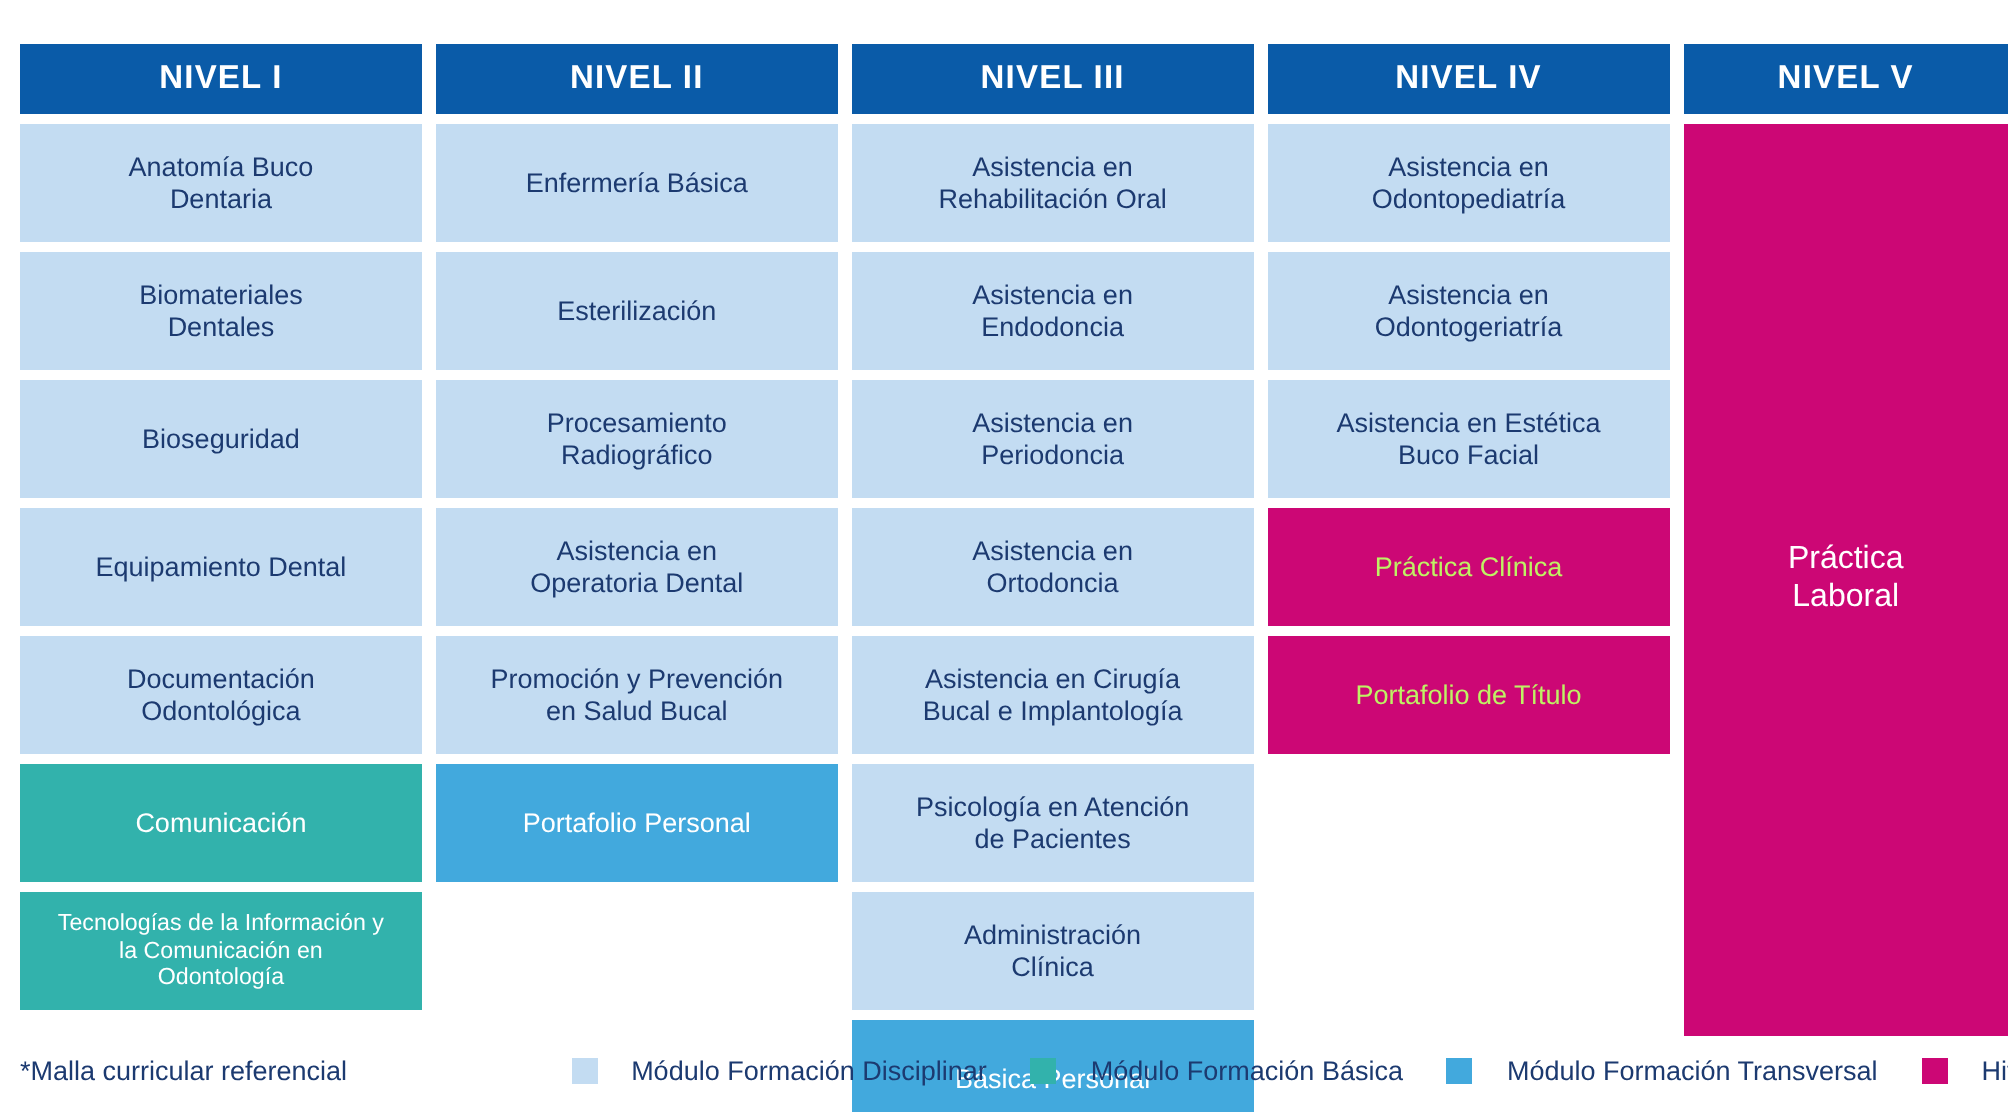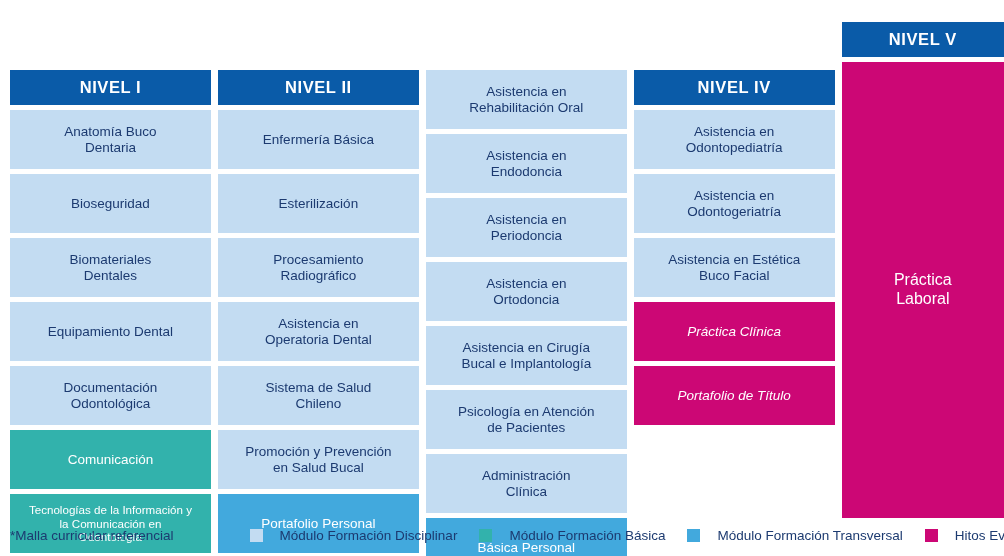--- a/index.html
+++ b/index.html
@@ -17,21 +17,21 @@
     display:flex;
     gap:7px;
     align-items:flex-start;
   }
   .column{
     display:flex;
     flex-direction:column;
     gap:5px;
     position:relative;
   }
-  .col-w-std{ width:203px;margin-top:48px; }
+  .col-w-std{ width:203px; }
   .col-w-last{ width:164px; }
 
   .col-header{
     height:35px;
     background:#0a5ba8;
     color:#ffffff;
     font-size:16.5px;
     font-weight:bold;
     letter-spacing:0.6px;
     display:flex;
@@ -50,21 +50,21 @@
     line-height:1.18;
     padding:0 7px;
     box-sizing:border-box;
     flex:0 0 auto;
   }
   .cell .txt{display:block;}
 
   .c-disciplinar{ background:#c3dcf2; color:#1c3a70; }
   .c-basica     { background:#32b2ac; color:#ffffff; }
   .c-transversal{ background:#42a9dd; color:#ffffff; }
-  .c-hito       { background:#cc0775; color:#ffffff;font-style:italic; }
+  .c-hito       { background:#cc0775; color:#bef264; }
 
   .cell.small{ font-size:11.6px; line-height:1.16; }
 
   .tall-hito{
     background:#cc0775;
     color:#ffffff;
     flex:1 1 auto;
     height:456px;
     display:flex;
     align-items:center;
@@ -78,21 +78,21 @@
     position:absolute;
     left:10px; top:522px;
     width:984px; height:26px;
     display:flex;
     align-items:center;
     font-size:13.5px;
     color:#1c3a70;
   }
   #legend .note{
     flex:0 0 auto;
-    margin-right:76px;
+    margin-right:112px;
     white-space:nowrap;
   }
   #legend .items{
     display:flex;
     align-items:center;
     gap:22px;
     flex:1 1 auto;
     justify-content:flex-start;
   }
   .legend-item{
@@ -110,24 +110,24 @@
 </head>
 <body>
 
 <div id="grid">
     <div class="column col-w-std">
       <div class="col-header">NIVEL I</div>
       <div class="cell c-disciplinar">
         <span class="txt">Anatomía Buco<br>Dentaria</span>
       </div>
       <div class="cell c-disciplinar">
+        <span class="txt">Biomateriales<br>Dentales</span>
+      </div>
+      <div class="cell c-disciplinar">
         <span class="txt">Bioseguridad</span>
-      </div>
-      <div class="cell c-disciplinar">
-        <span class="txt">Biomateriales<br>Dentales</span>
       </div>
       <div class="cell c-disciplinar">
         <span class="txt">Equipamiento Dental</span>
       </div>
       <div class="cell c-disciplinar">
         <span class="txt">Documentación<br>Odontológica</span>
       </div>
       <div class="cell c-basica">
         <span class="txt">Comunicación</span>
       </div>
@@ -143,30 +143,28 @@
       <div class="cell c-disciplinar">
         <span class="txt">Esterilización</span>
       </div>
       <div class="cell c-disciplinar">
         <span class="txt">Procesamiento<br>Radiográfico</span>
       </div>
       <div class="cell c-disciplinar">
         <span class="txt">Asistencia en<br>Operatoria Dental</span>
       </div>
       <div class="cell c-disciplinar">
-        <span class="txt">Sistema de Salud<br>Chileno</span>
-      </div>
-      <div class="cell c-disciplinar">
         <span class="txt">Promoción y Prevención<br>en Salud Bucal</span>
       </div>
       <div class="cell c-transversal">
         <span class="txt">Portafolio Personal</span>
       </div>
     </div>
     <div class="column col-w-std">
+      <div class="col-header">NIVEL III</div>
       <div class="cell c-disciplinar">
         <span class="txt">Asistencia en<br>Rehabilitación Oral</span>
       </div>
       <div class="cell c-disciplinar">
         <span class="txt">Asistencia en<br>Endodoncia</span>
       </div>
       <div class="cell c-disciplinar">
         <span class="txt">Asistencia en<br>Periodoncia</span>
       </div>
       <div class="cell c-disciplinar">

